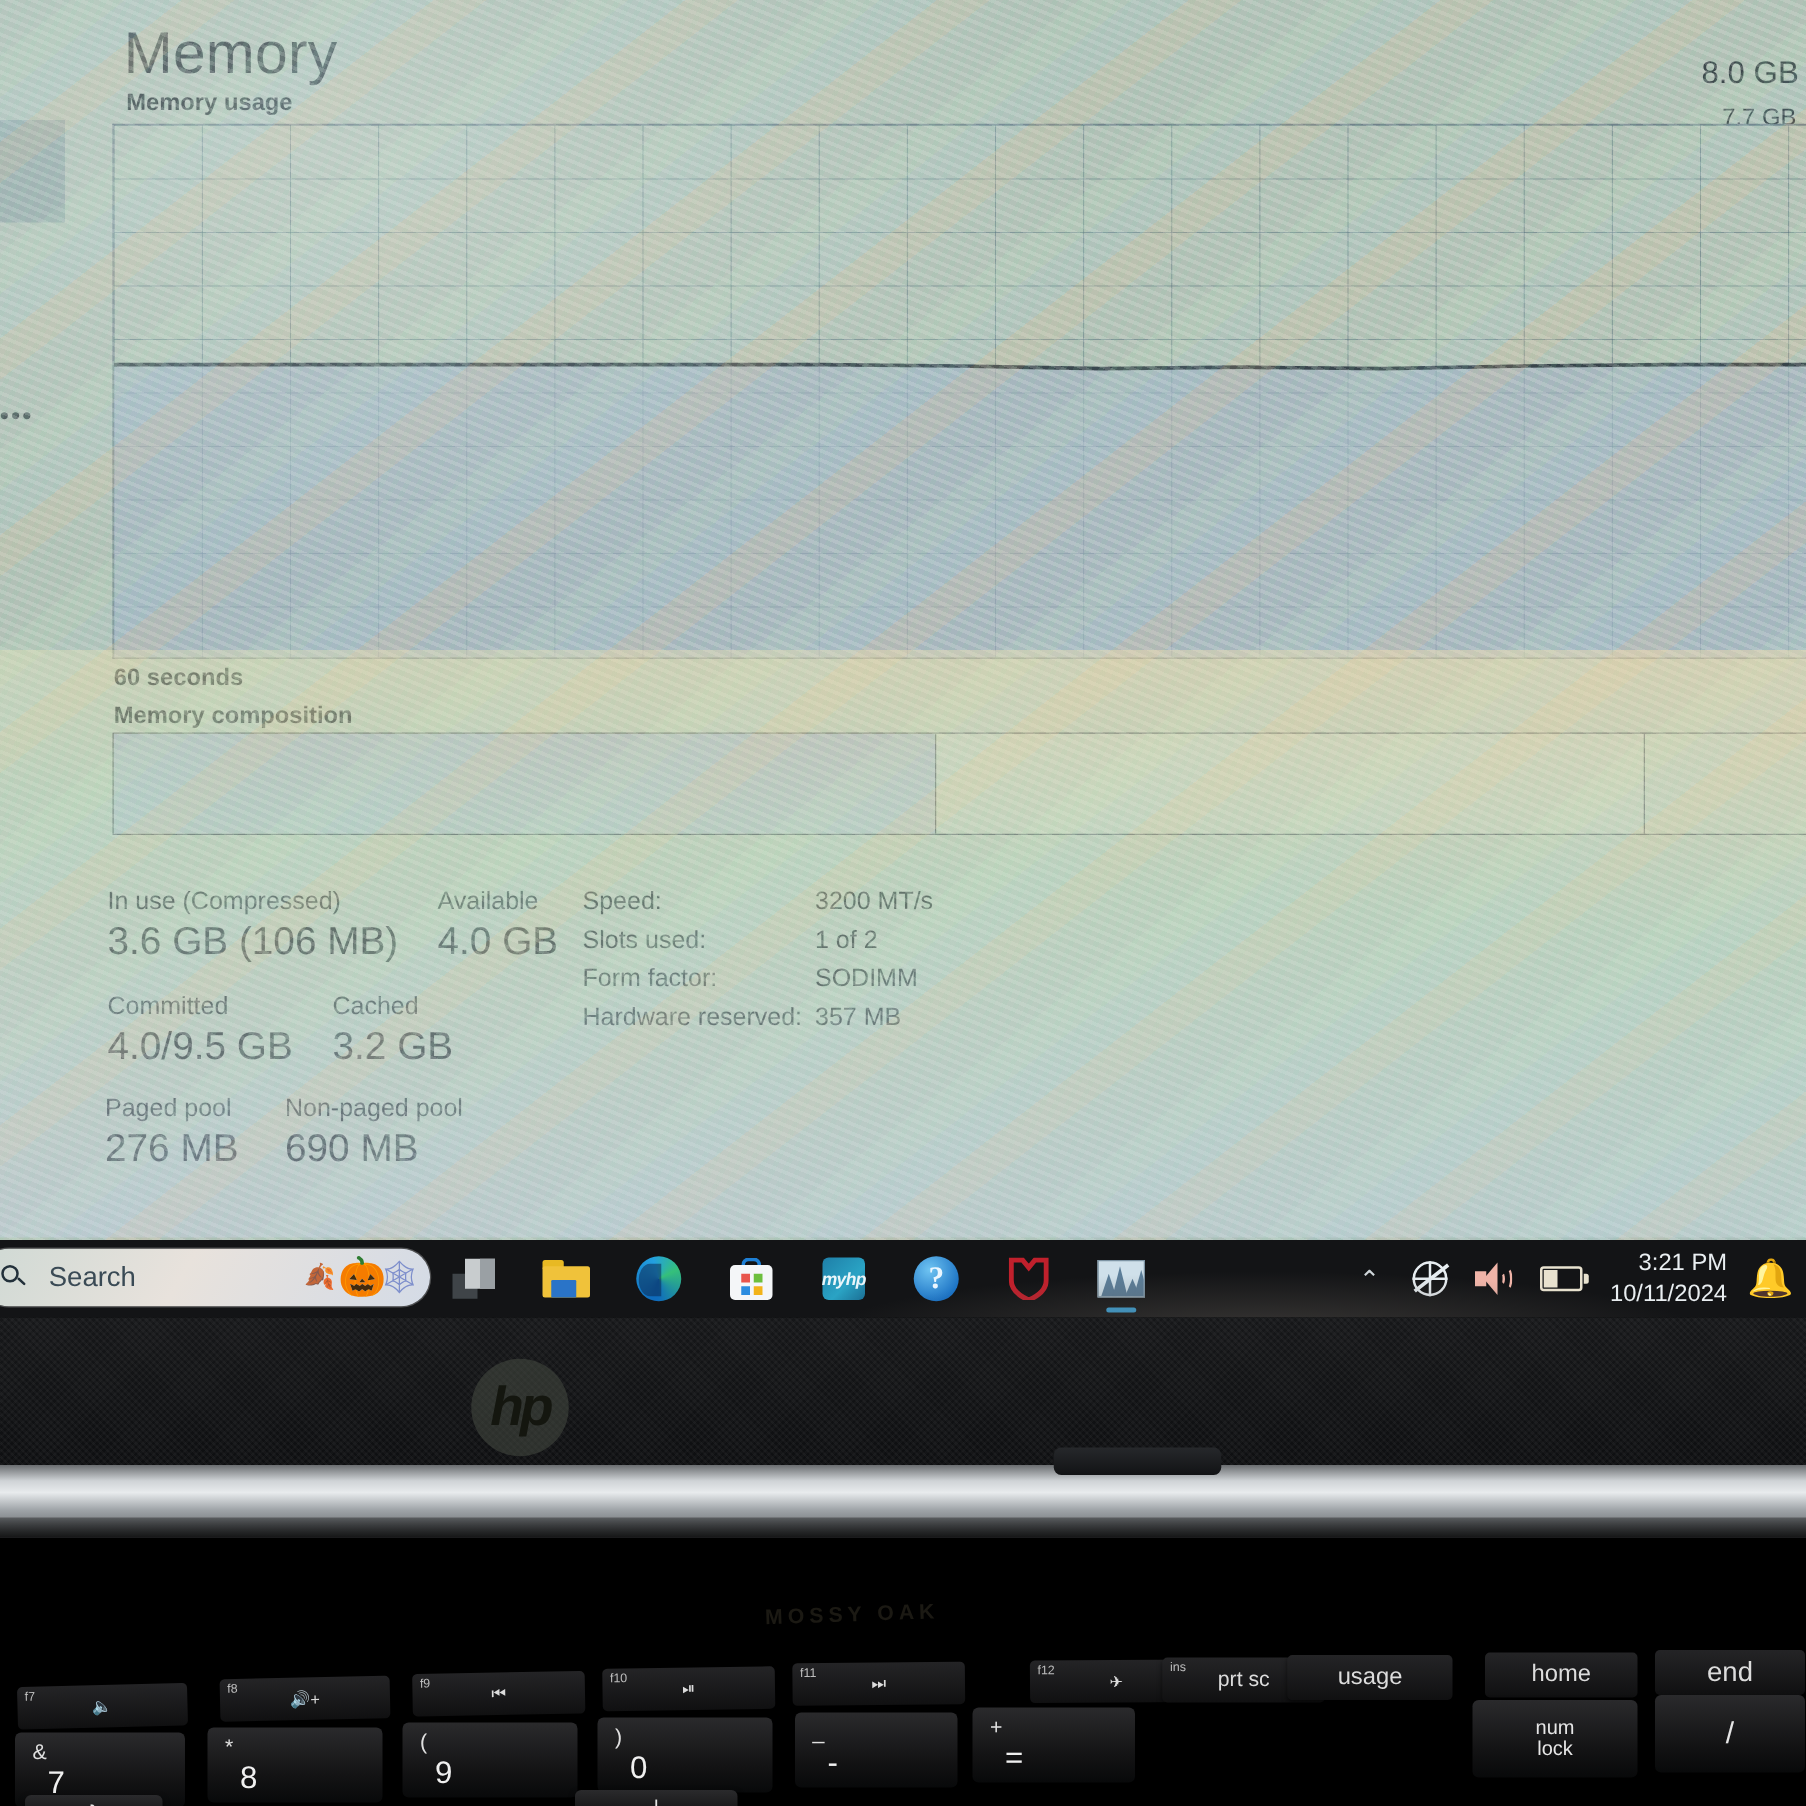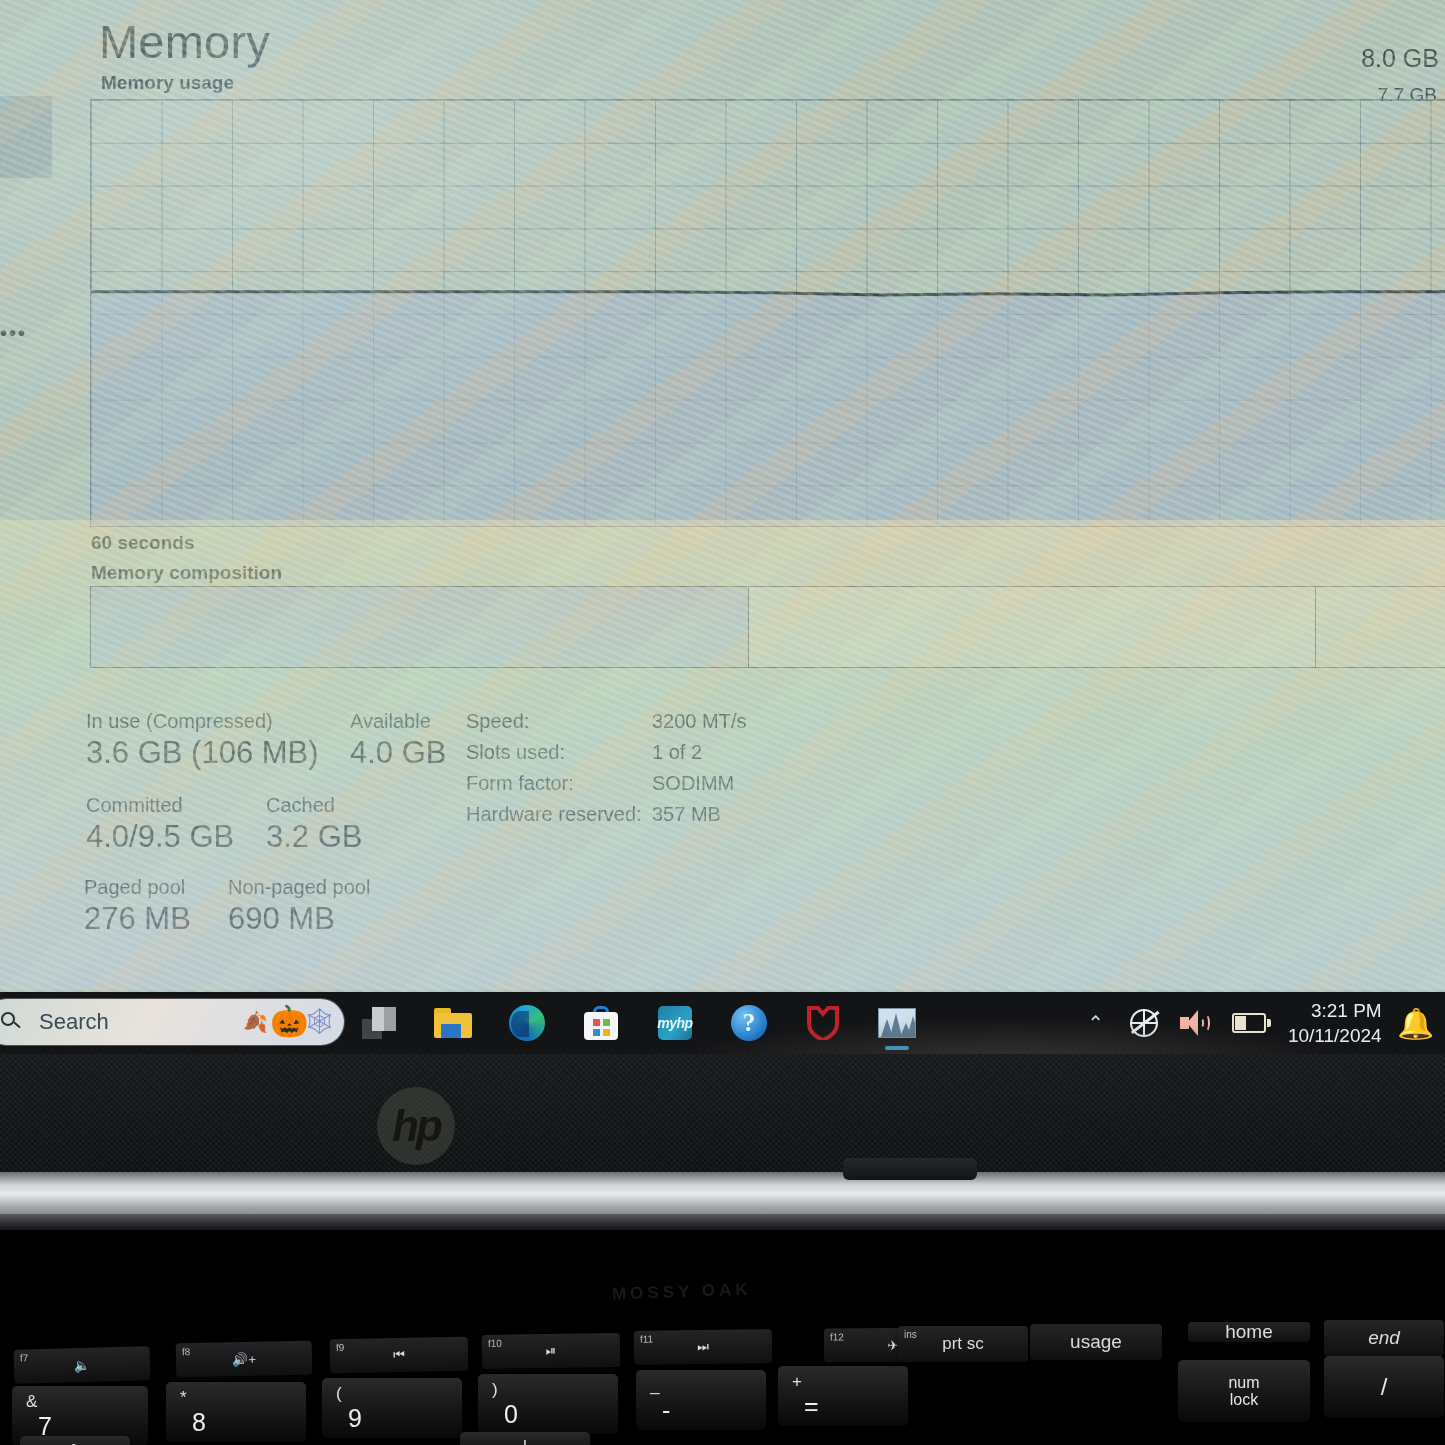--- a/index.html
+++ b/index.html
@@ -533,32 +533,32 @@
       <span>⏯</span>
     </div>
   <div class="fkey" style="left:634px; top:1330px; width:138px; height:34px; transform:rotate(-.6deg);">
       <span class="fl">f11</span>
       <span>⏭</span>
     </div>
   <div class="fkey" style="left:824px; top:1328px; width:138px; height:34px; transform:rotate(-.4deg);">
       <span class="fl">f12</span>
       <span>✈</span>
     </div>
-  <div class="fkey" style="left:898px; top:1326px; width:130px; height:36px;">
+  <div class="fkey" style="left:930px; top:1326px; width:130px; height:36px;">
       <span class="fl">ins</span>
       <span style="font-size:17px;">prt sc</span>
     </div>
   <div class="fkey" style="left:1030px; top:1324px; width:132px; height:36px;">
       <span style="font-size:19px;">usage</span>
     </div>
-  <div class="fkey" style="left:1188px; top:1322px; width:122px; height:20px;">
+  <div class="fkey" style="left:1188px; top:1322px; width:122px; height:36px;">
       <span style="font-size:19px;">home</span>
     </div>
   <div class="fkey" style="left:1324px; top:1320px; width:120px; height:36px;">
-      <span style="font-size:19px;font-style:italic;">end</span>
+      <span style="font-size:22px;">end</span>
     </div>
 
   <div class="key" style="left:12px;  top:1386px; width:136px; height:60px;">
     <span class="sup">&amp;</span>
       <span class="main">7</span>
   </div>
   <div class="key" style="left:166px; top:1382px; width:140px; height:60px;">
     <span class="sup">*</span>
       <span class="main">8</span>
   </div>

